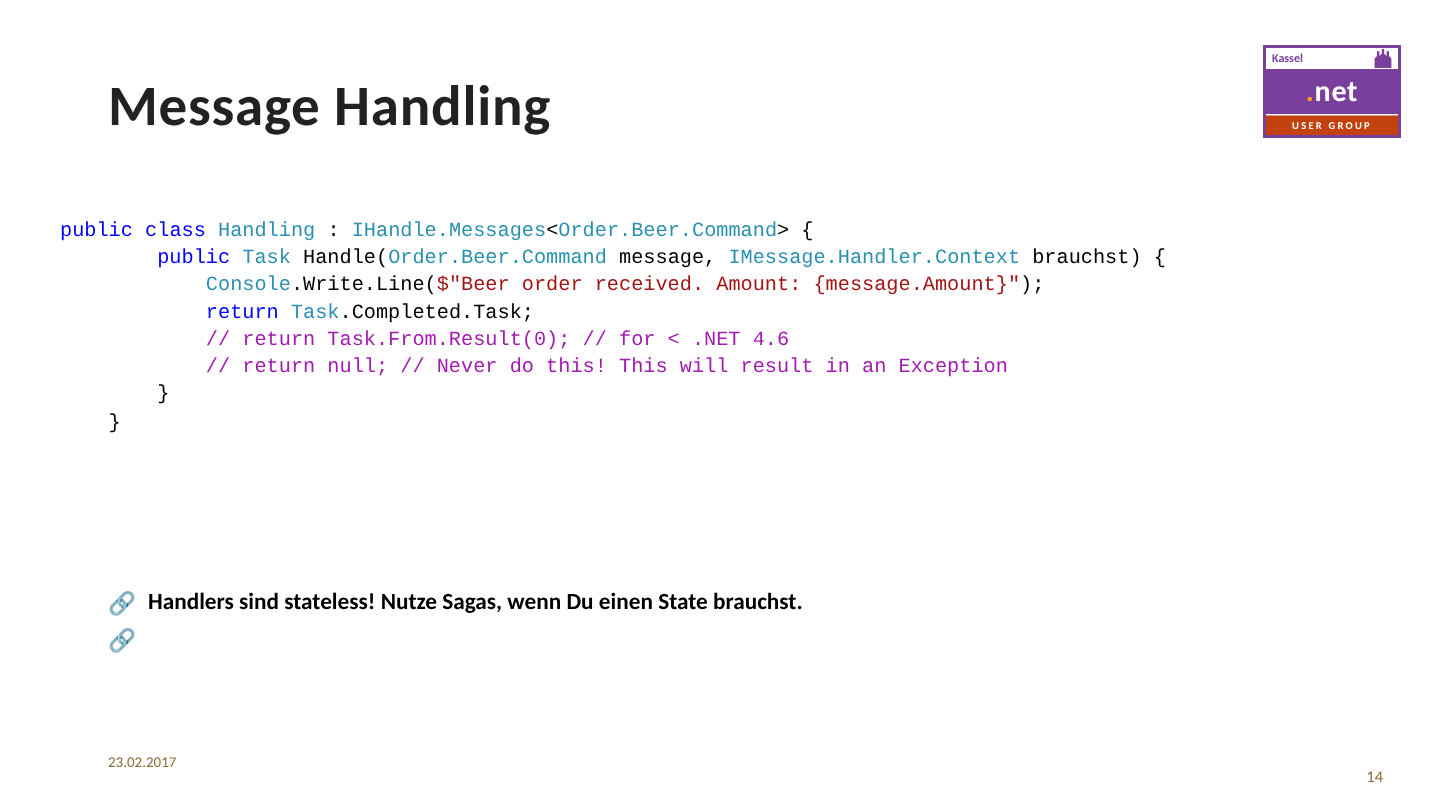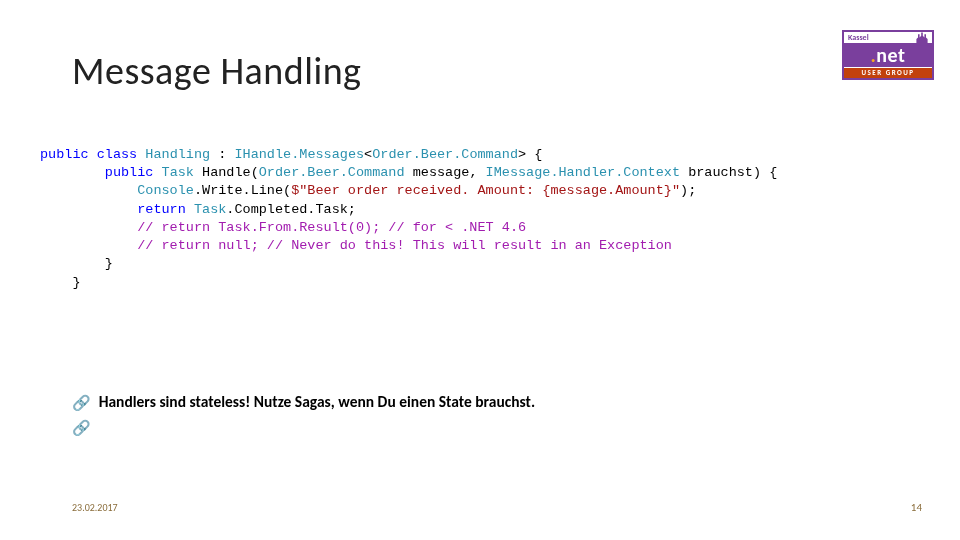--- a/index.html
+++ b/index.html
@@ -15,30 +15,30 @@
     width: 100%;
     height: 100%;
     position: relative;
     padding: 0;
   }
   .title {
     position: absolute;
     top: 48px;
     left: 72px;
     font-size: 38px;
-    font-weight: 400;
+    font-weight: 700;
     color: #222;
     letter-spacing: 0.5px;
   }
   .logo {
     position: absolute;
     top: 30px;
     right: 26px;
     width: 92px;
-    height: 50px;
+    height: 62px;
     border: 2px solid #7a3f9d;
     background: #fff;
     display: flex;
     flex-direction: column;
     align-items: stretch;
   }
   .logo-top {
     height: 14px;
     display: flex;
     align-items: center;
@@ -121,21 +121,21 @@
   .footer-date {
     position: absolute;
     bottom: 26px;
     left: 72px;
     font-size: 10px;
     color: #8a6d3b;
     text-align: right;
   }
   .footer-page {
     position: absolute;
-    bottom: 26px;
+    bottom: 16px;
     right: 38px;
     font-size: 11px;
     color: #8a6d3b;
   }
 </style>
 </head>
 <body>
 
 <div class="slide">
 

